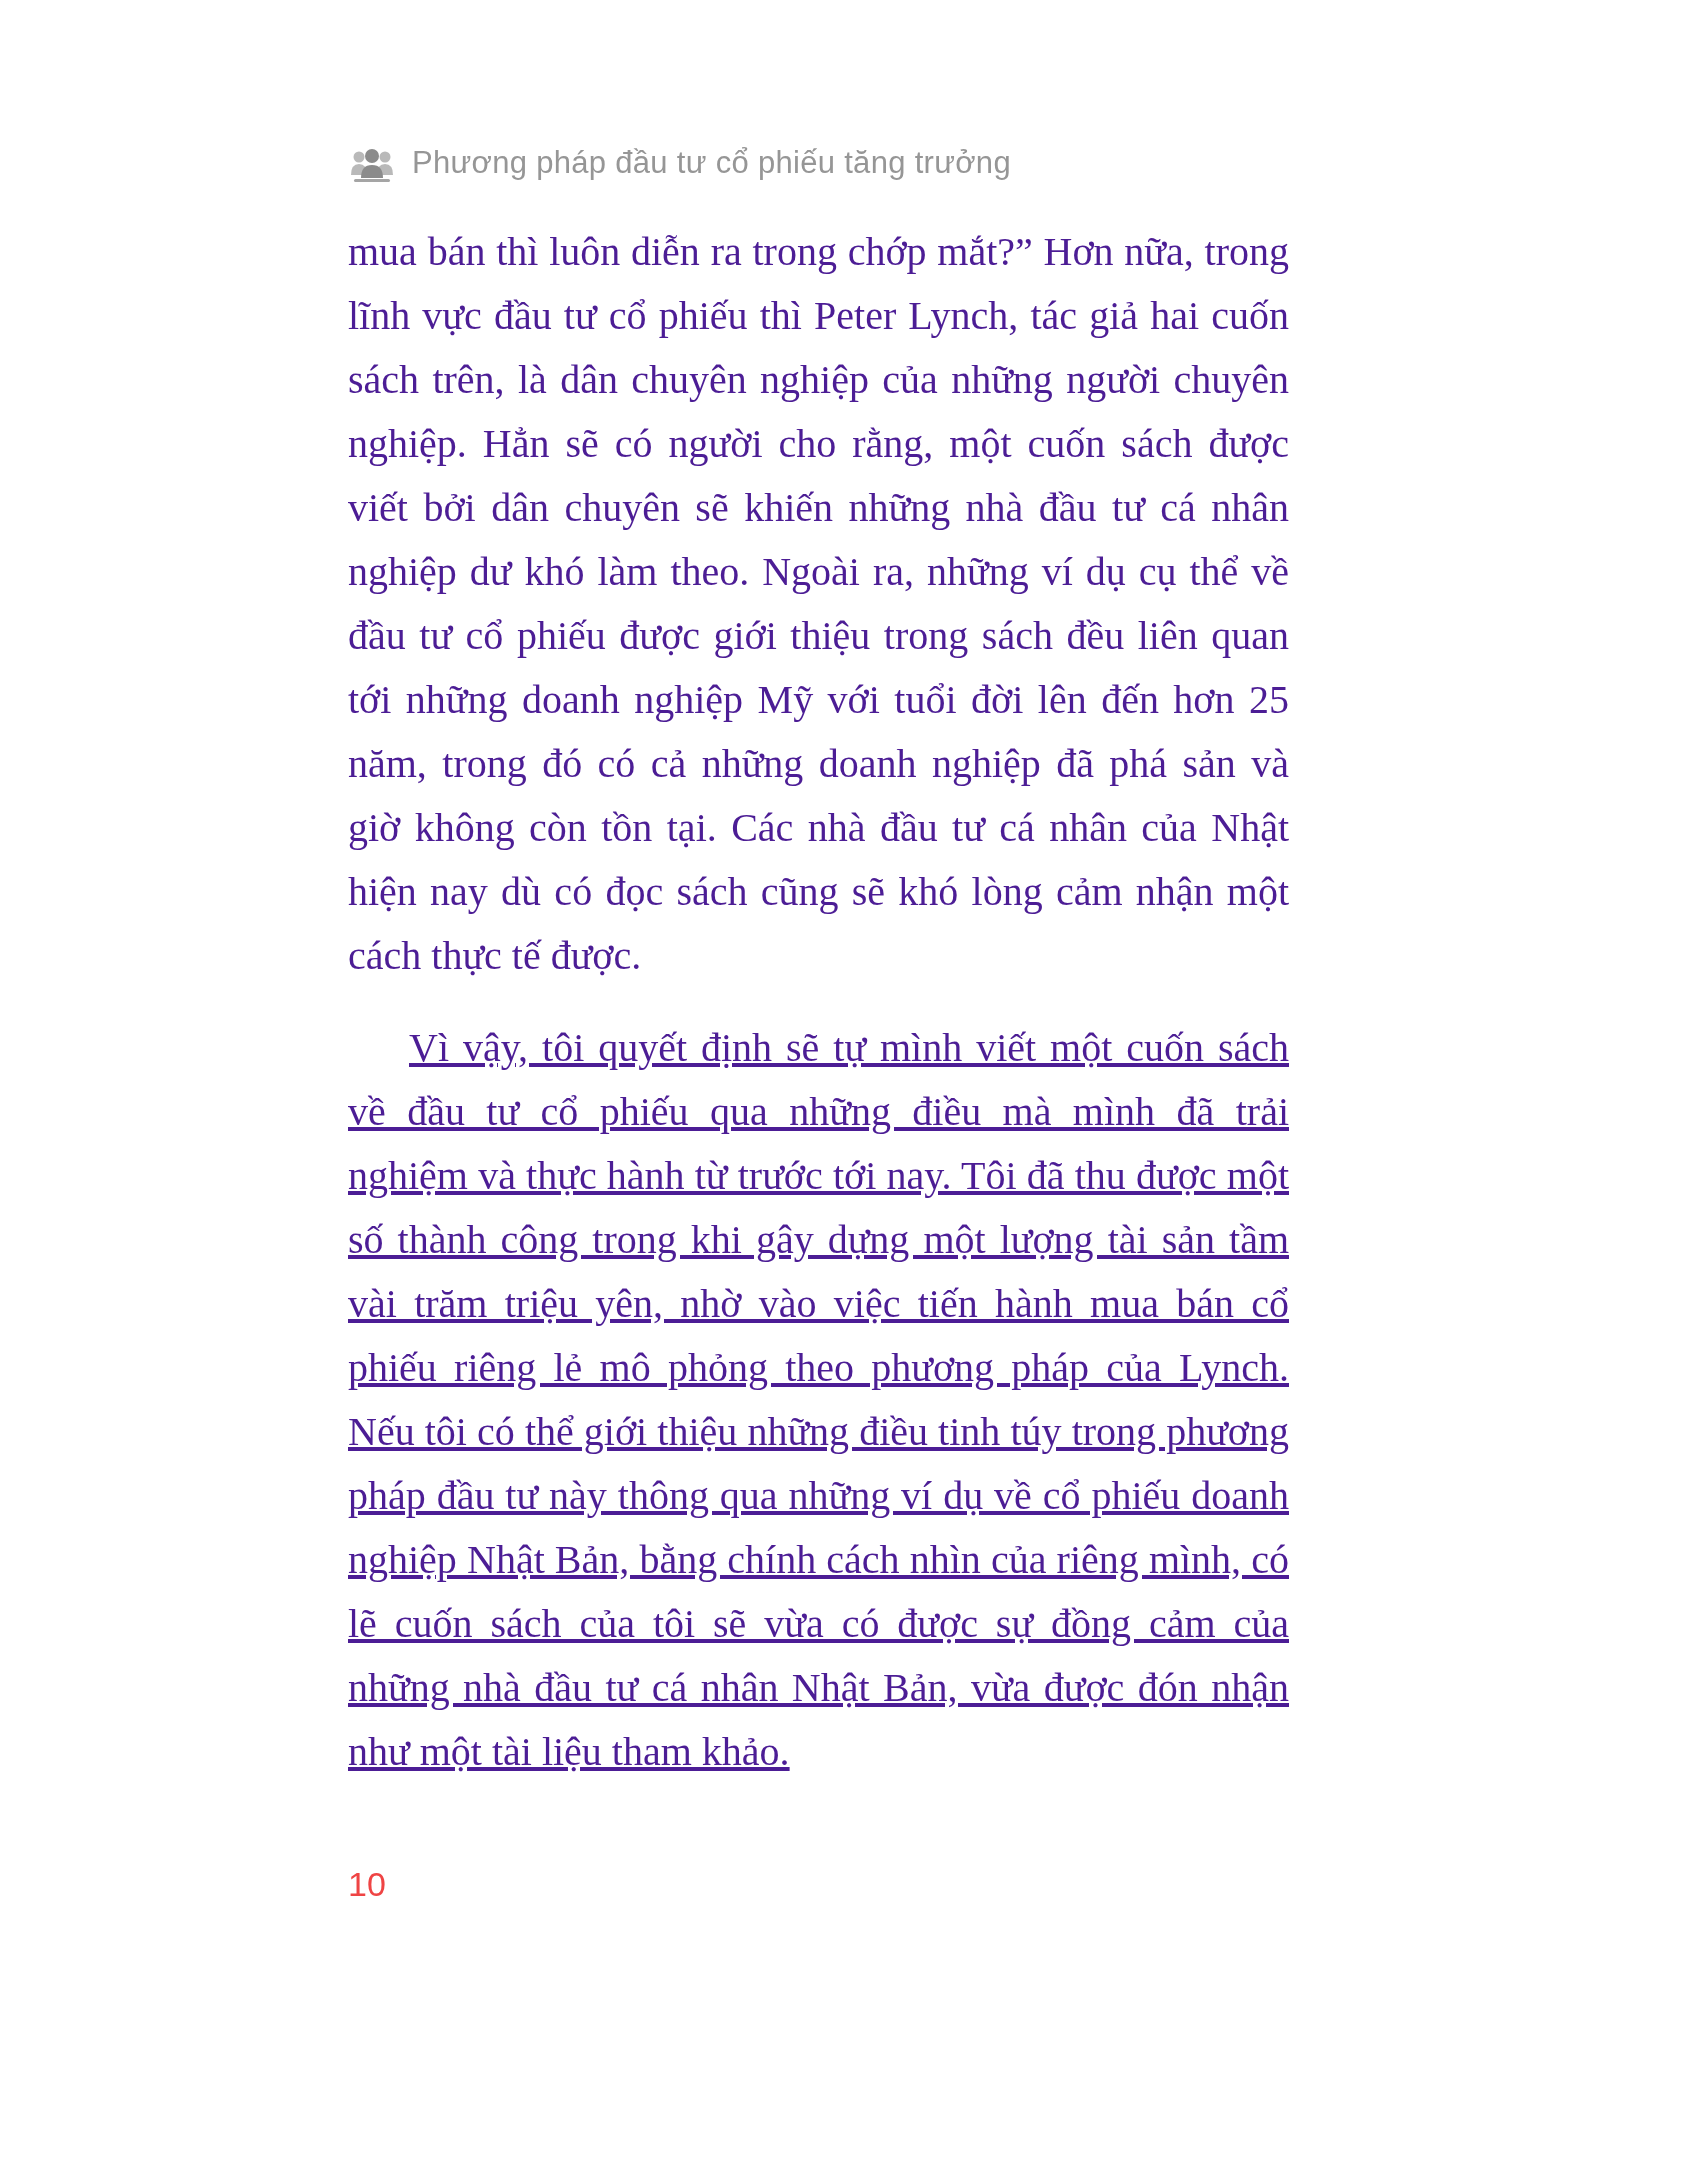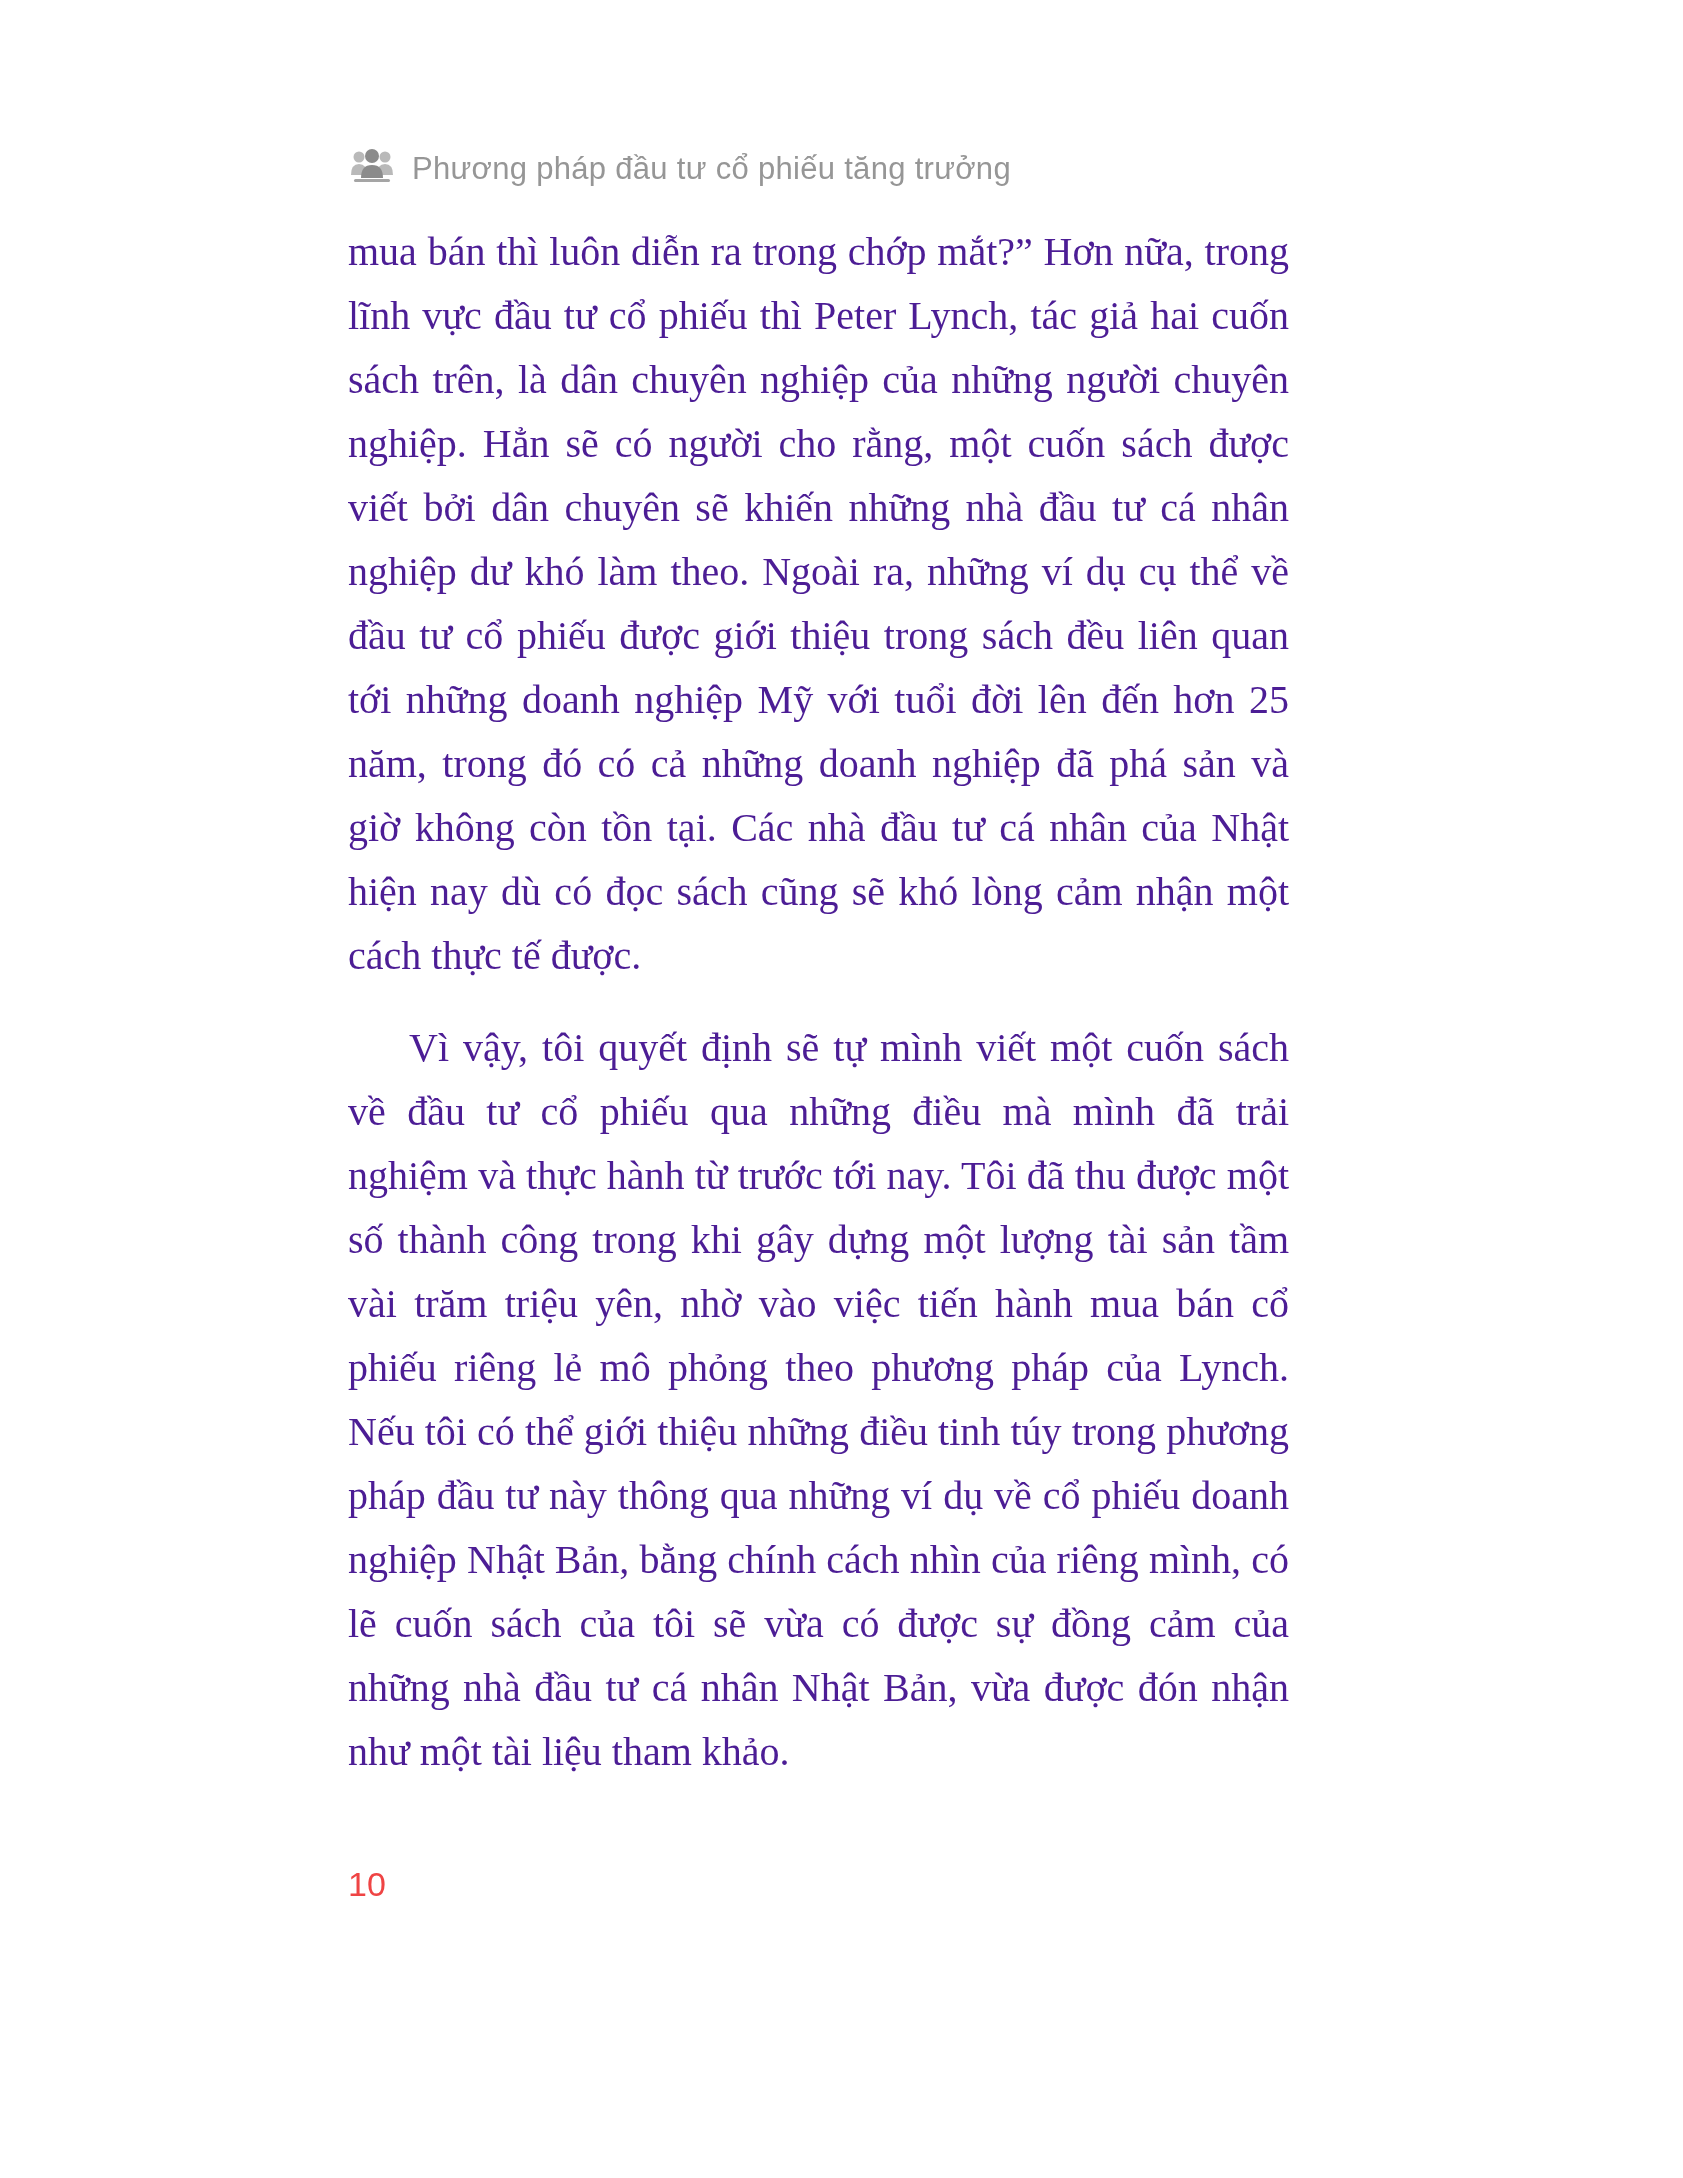--- a/index.html
+++ b/index.html
@@ -16,21 +16,21 @@
     background: #ffffff;
     overflow: hidden;
   }
 
   
   .running-header {
     position: absolute;
     top: 145px;
     left: 348px;
     display: flex;
-    align-items: flex-end;
+    align-items: flex-start;
     gap: 16px;
   }
   .header-icon {
     width: 48px;
     height: 42px;
     flex: 0 0 auto;
     display: inline-block;
   }
   .header-title {
     font-family: "Liberation Sans", sans-serif;
@@ -55,20 +55,21 @@
     text-justify: inter-word;
   }
   .content p {
     margin: 0;
   }
   .content p.para-first {
     margin-bottom: 28px;
   }
   .content p.para-indent {
     text-indent: 61px;
+    text-decoration: underline;
   }
 
   
   .page-number {
     position: absolute;
     top: 1865px;
     left: 348px;
     font-family: "Liberation Sans", sans-serif;
     font-size: 34px;
     color: #ef4444;

